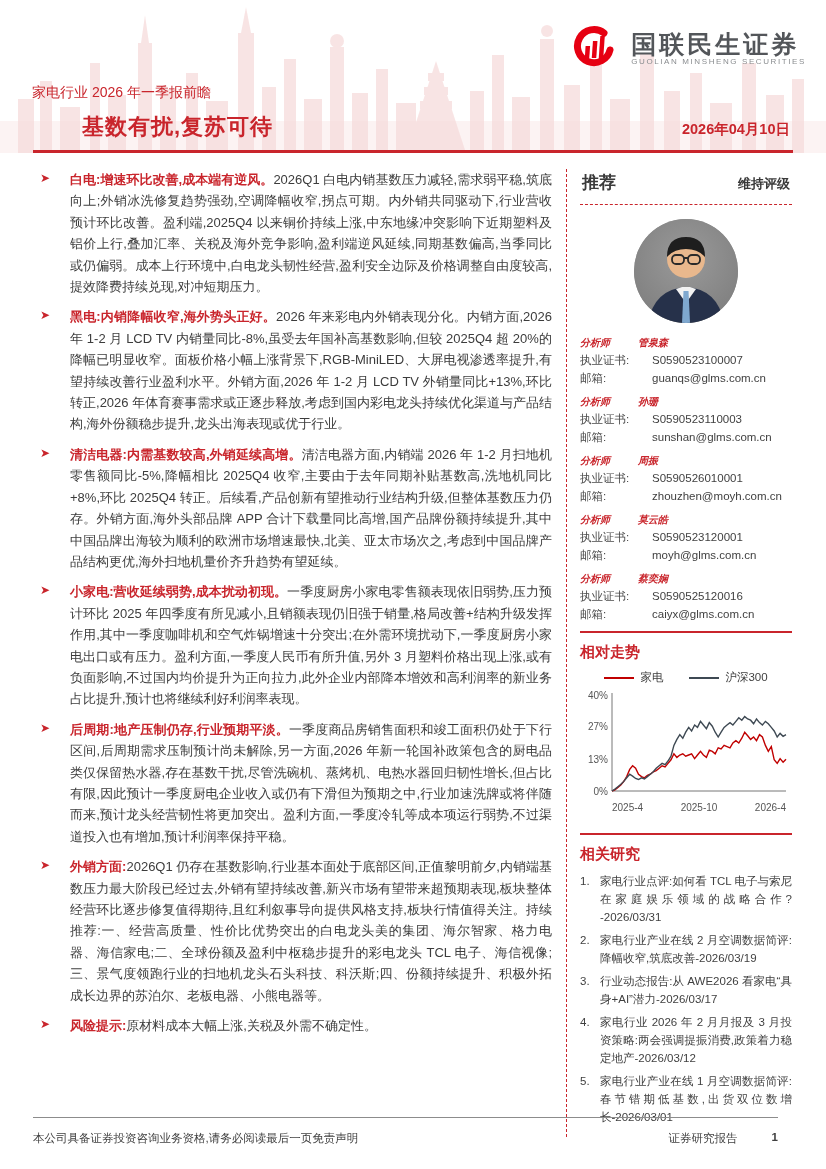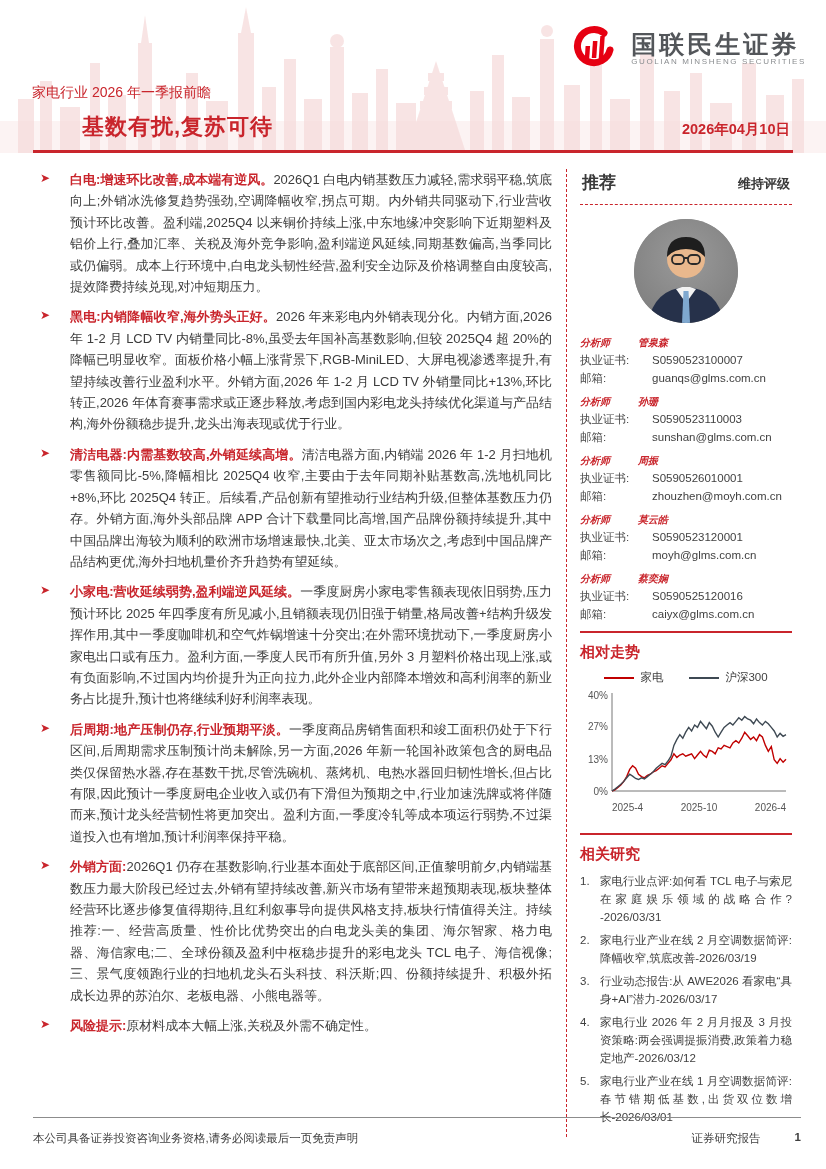--- a/index.html
+++ b/index.html
@@ -54,21 +54,21 @@
   
   .legend { display:flex; justify-content:center; gap:26px; margin:2px 0 2px 0; }
   .legend-item { display:flex; align-items:center; gap:6px; font-size:11.5px; color:#3f3f3f; }
   .legend-swatch { width:30px; height:2px; }
 
   
   .rel-item { position:relative; padding-left:20px; font-size:11.5px; line-height:18px; color:#3f3f3f; margin-bottom:5px; text-align:justify; }
   .rel-num { position:absolute; left:0; top:0; }
 
   
-  .footer { position:absolute; left:33px; right:25px; top:1117px; border-top:1px solid #8c8c8c; padding-top:13px; display:flex; align-items:flex-end; font-size:11.5px; color:#3f3f3f; }
+  .footer { position:absolute; left:33px; right:48px; top:1117px; border-top:1px solid #8c8c8c; padding-top:13px; display:flex; align-items:flex-end; font-size:11.5px; color:#3f3f3f; }
   .footer-left { flex:1; }
   .footer-right { display:flex; gap:34px; }
   .footer-page { font-weight:bold; }
 </style>
 </head>
 <body>
 
 <div class="page">
 
   <div class="header">
@@ -145,21 +145,21 @@
         <div class="bullet">
           <span class="arrow">➤</span>
           <p class="ptext"><span class="lead">黑电:内销降幅收窄,海外势头正好。</span><span class="body-text">2026 年来彩电内外销表现分化。内销方面,2026 年 1-2 月 LCD TV 内销量同比-8%,虽受去年国补高基数影响,但较 2025Q4 超 20%的降幅已明显收窄。面板价格小幅上涨背景下,RGB-MiniLED、大屏电视渗透率提升,有望持续改善行业盈利水平。外销方面,2026 年 1-2 月 LCD TV 外销量同比+13%,环比转正,2026 年体育赛事需求或正逐步释放,考虑到国内彩电龙头持续优化渠道与产品结构,海外份额稳步提升,龙头出海表现或优于行业。</span></p>
         </div>
         <div class="bullet">
           <span class="arrow">➤</span>
           <p class="ptext"><span class="lead">清洁电器:内需基数较高,外销延续高增。</span><span class="body-text">清洁电器方面,内销端 2026 年 1-2 月扫地机零售额同比-5%,降幅相比 2025Q4 收窄,主要由于去年同期补贴基数高,洗地机同比+8%,环比 2025Q4 转正。后续看,产品创新有望推动行业结构升级,但整体基数压力仍存。外销方面,海外头部品牌 APP 合计下载量同比高增,国产品牌份额持续提升,其中中国品牌出海较为顺利的欧洲市场增速最快,北美、亚太市场次之,考虑到中国品牌产品结构更优,海外扫地机量价齐升趋势有望延续。</span></p>
         </div>
         <div class="bullet">
           <span class="arrow">➤</span>
-          <p class="ptext"><span class="lead">小家电:营收延续弱势,盈利端逆风延续。</span><span class="body-text">一季度厨房小家电零售额表现依旧弱势,压力预计环比 2025 年四季度有所见减小,且销额表现仍旧强于销量,格局改善+结构升级发挥作用,其中一季度咖啡机和空气炸锅增速十分突出;在外需环境扰动下,一季度厨房小家电出口或有压力。盈利方面,一季度人民币有所升值,另外 3 月塑料价格出现上涨,或有负面影响,不过国内均价提升为正向拉力,此外企业内部降本增效和高利润率的新业务占比提升,预计也将继续利好利润率表现。</span></p>
+          <p class="ptext"><span class="lead">小家电:营收延续弱势,成本扰动初现。</span><span class="body-text">一季度厨房小家电零售额表现依旧弱势,压力预计环比 2025 年四季度有所见减小,且销额表现仍旧强于销量,格局改善+结构升级发挥作用,其中一季度咖啡机和空气炸锅增速十分突出;在外需环境扰动下,一季度厨房小家电出口或有压力。盈利方面,一季度人民币有所升值,另外 3 月塑料价格出现上涨,或有负面影响,不过国内均价提升为正向拉力,此外企业内部降本增效和高利润率的新业务占比提升,预计也将继续利好利润率表现。</span></p>
         </div>
         <div class="bullet">
           <span class="arrow">➤</span>
           <p class="ptext"><span class="lead">后周期:地产压制仍存,行业预期平淡。</span><span class="body-text">一季度商品房销售面积和竣工面积仍处于下行区间,后周期需求压制预计尚未解除,另一方面,2026 年新一轮国补政策包含的厨电品类仅保留热水器,存在基数干扰,尽管洗碗机、蒸烤机、电热水器回归韧性增长,但占比有限,因此预计一季度厨电企业收入或仍有下滑但为预期之中,行业加速洗牌或将伴随而来,预计龙头经营韧性将更加突出。盈利方面,一季度冷轧等成本项运行弱势,不过渠道投入也有增加,预计利润率保持平稳。</span></p>
         </div>
         <div class="bullet">
           <span class="arrow">➤</span>
           <p class="ptext"><span class="lead">外销方面:</span><span class="body-text">2026Q1 仍存在基数影响,行业基本面处于底部区间,正值黎明前夕,内销端基数压力最大阶段已经过去,外销有望持续改善,新兴市场有望带来超预期表现,板块整体经营环比逐步修复值得期待,且红利叙事导向提供风格支持,板块行情值得关注。持续推荐:一、经营高质量、性价比优势突出的白电龙头美的集团、海尔智家、格力电器、海信家电;二、全球份额及盈利中枢稳步提升的彩电龙头 TCL 电子、海信视像;三、景气度领跑行业的扫地机龙头石头科技、科沃斯;四、份额持续提升、积极外拓成长边界的苏泊尔、老板电器、小熊电器等。</span></p>
         </div>
         <div class="bullet">

